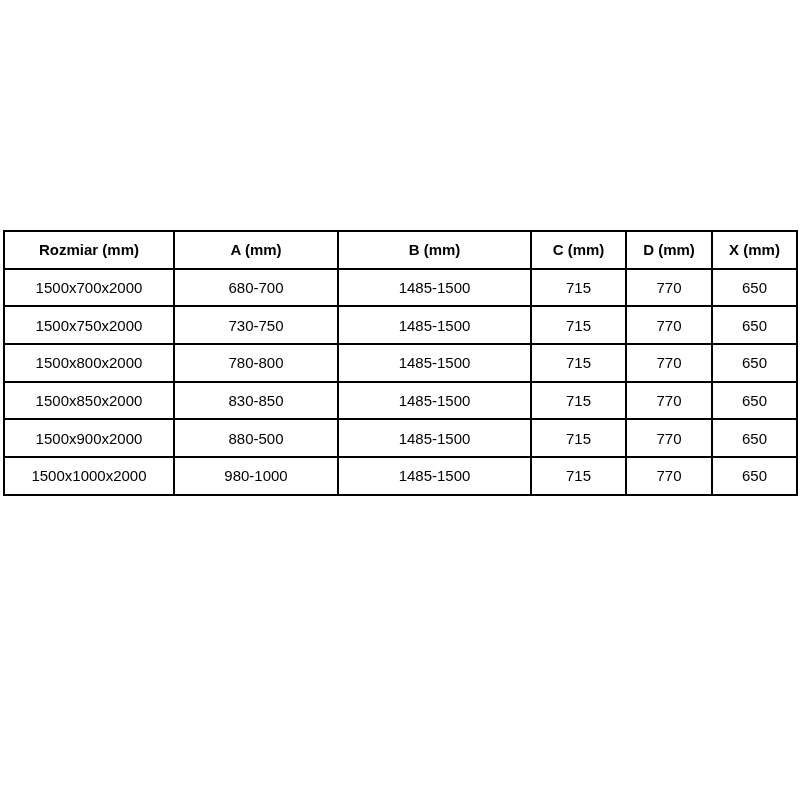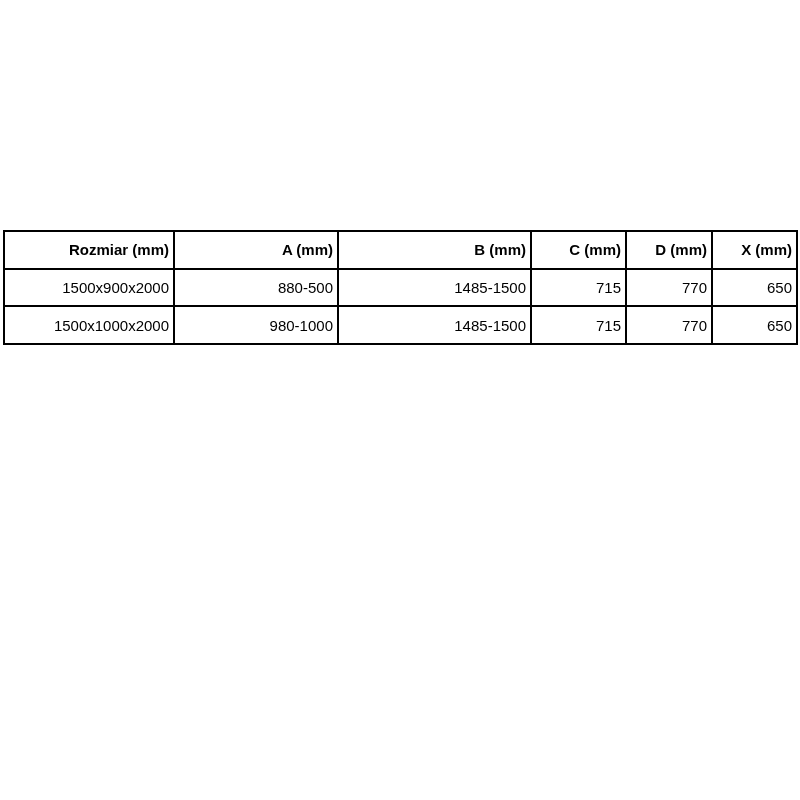--- a/index.html
+++ b/index.html
@@ -24,21 +24,21 @@
   }
   table.spec-table {
     border-collapse: collapse;
     width: 100%;
     table-layout: fixed;
     background: #ffffff;
   }
   table.spec-table th,
   table.spec-table td {
     border: 2px solid #000000;
-    text-align: right;
+    text-align: center;
     vertical-align: middle;
     color: #000000;
     font-size: 15px;
     height: 37.7px;
     padding: 0 4px;
     overflow: hidden;
     white-space: nowrap;
   }
   table.spec-table th {
     font-weight: bold;
@@ -69,20 +69,52 @@
           <th>Rozmiar (mm)</th>
           <th>A (mm)</th>
           <th>B (mm)</th>
           <th>C (mm)</th>
           <th>D (mm)</th>
           <th>X (mm)</th>
         </tr>
       </thead>
       <tbody>
         <tr>
+          <td>1500x700x2000</td>
+          <td>680-700</td>
+          <td>1485-1500</td>
+          <td>715</td>
+          <td>770</td>
+          <td>650</td>
+        </tr>
+        <tr>
+          <td>1500x750x2000</td>
+          <td>730-750</td>
+          <td>1485-1500</td>
+          <td>715</td>
+          <td>770</td>
+          <td>650</td>
+        </tr>
+        <tr>
+          <td>1500x800x2000</td>
+          <td>780-800</td>
+          <td>1485-1500</td>
+          <td>715</td>
+          <td>770</td>
+          <td>650</td>
+        </tr>
+        <tr>
+          <td>1500x850x2000</td>
+          <td>830-850</td>
+          <td>1485-1500</td>
+          <td>715</td>
+          <td>770</td>
+          <td>650</td>
+        </tr>
+        <tr>
           <td>1500x900x2000</td>
           <td>880-500</td>
           <td>1485-1500</td>
           <td>715</td>
           <td>770</td>
           <td>650</td>
         </tr>
         <tr>
           <td>1500x1000x2000</td>
           <td>980-1000</td>

